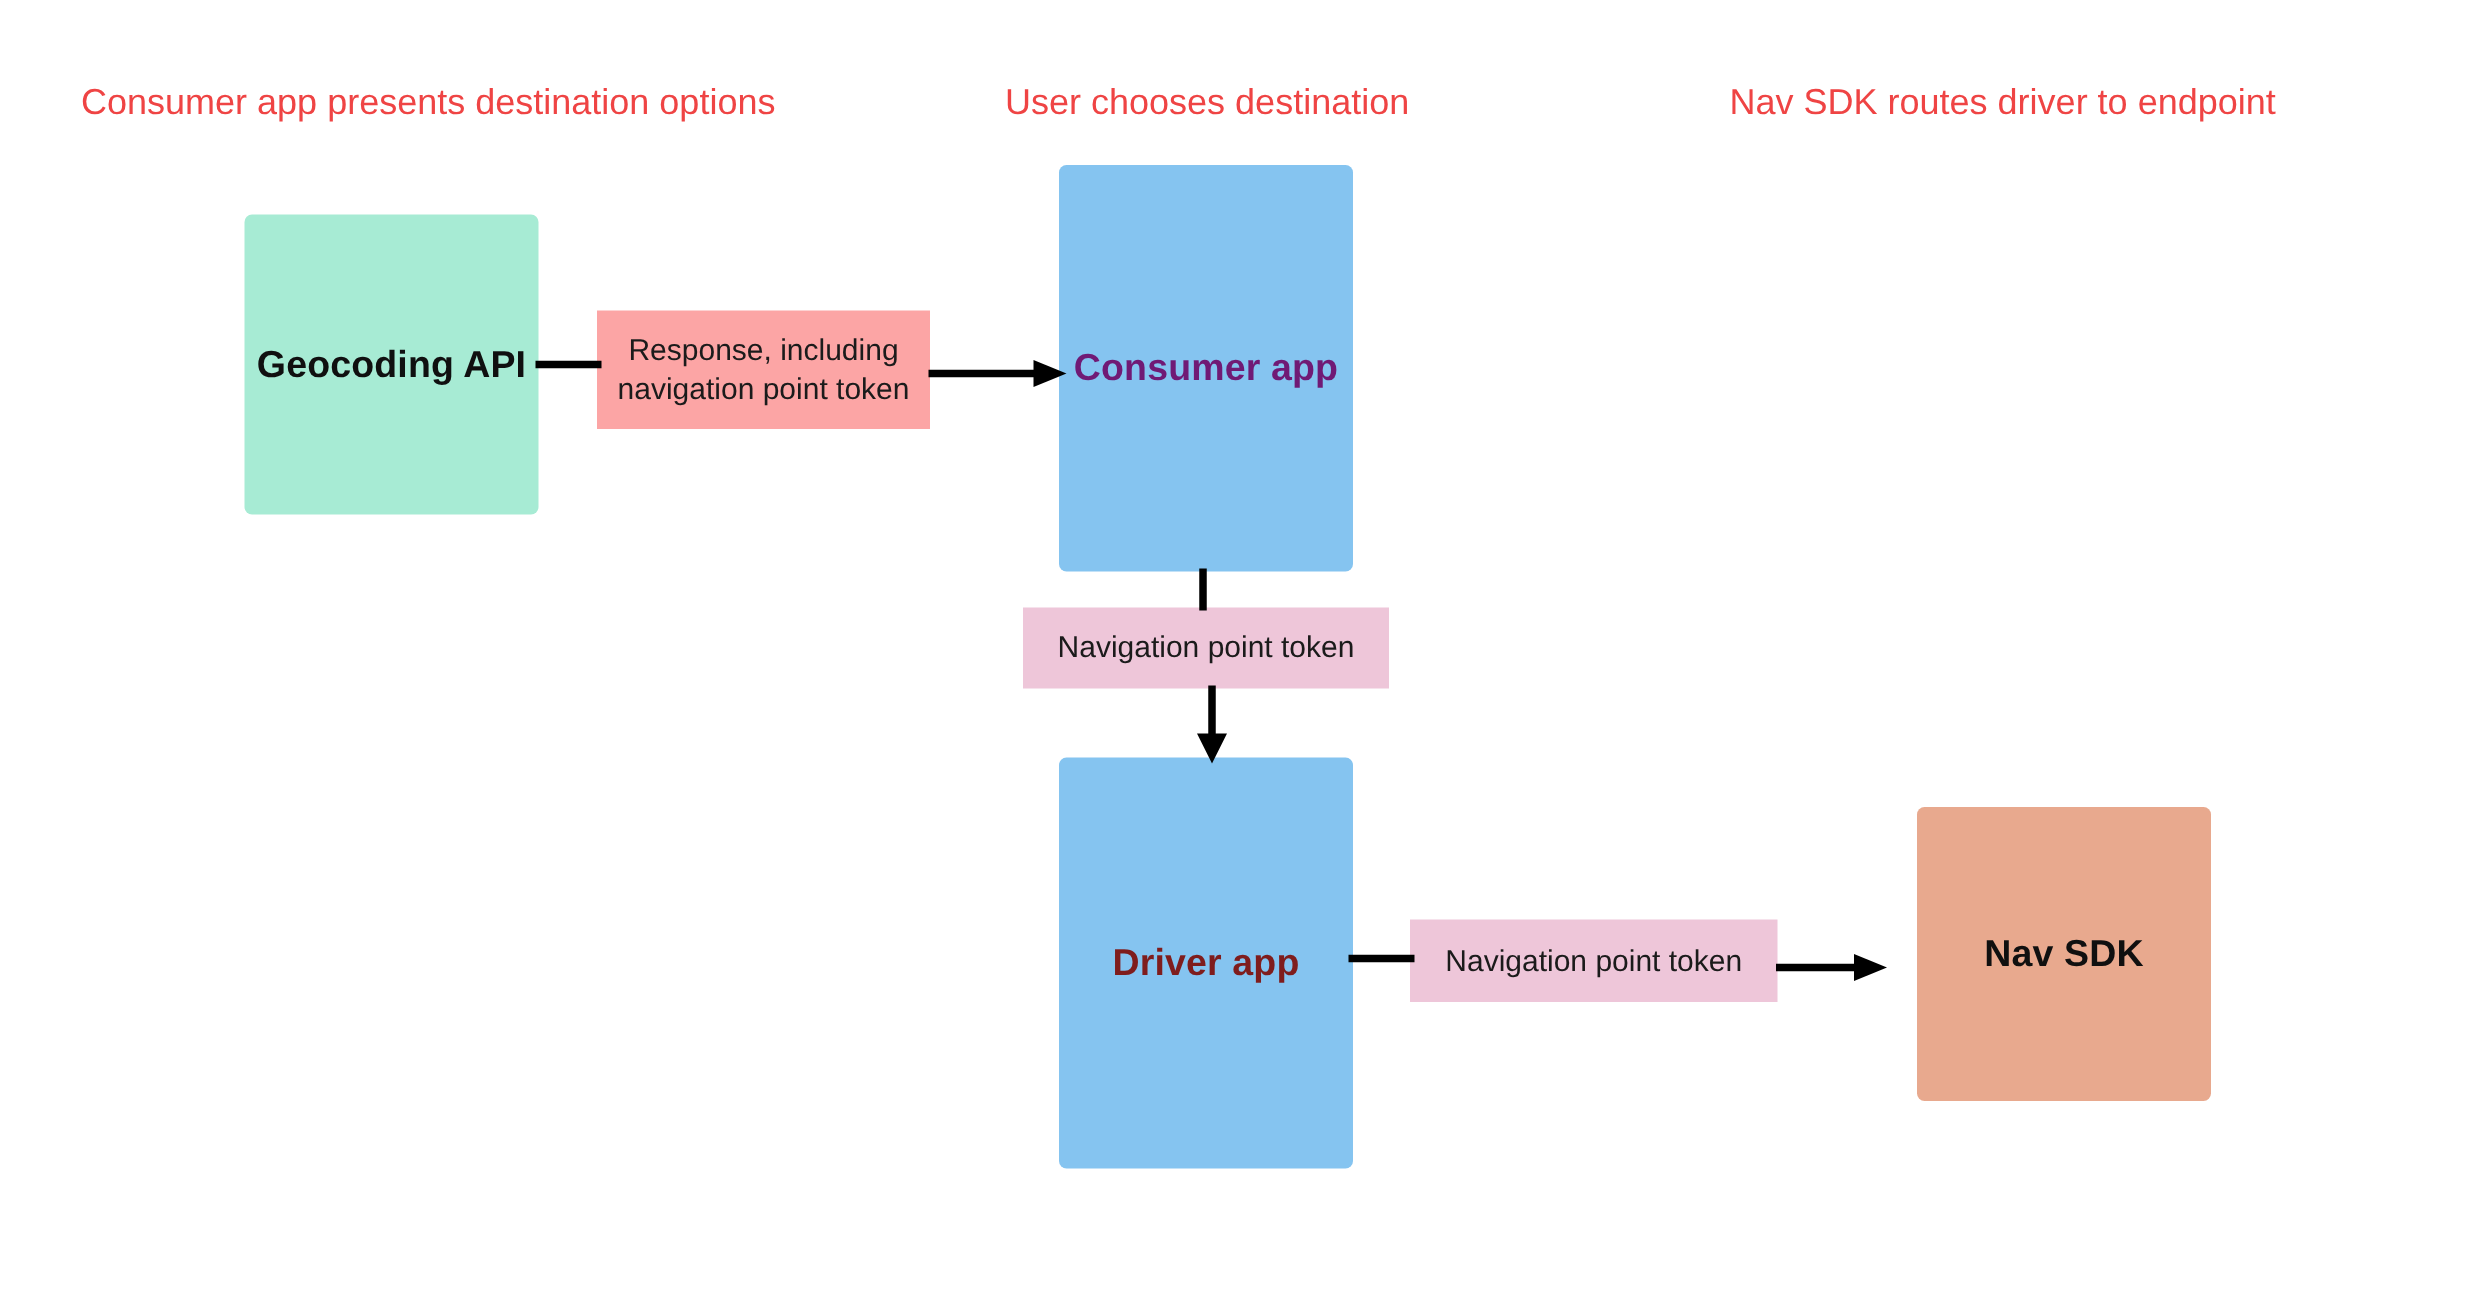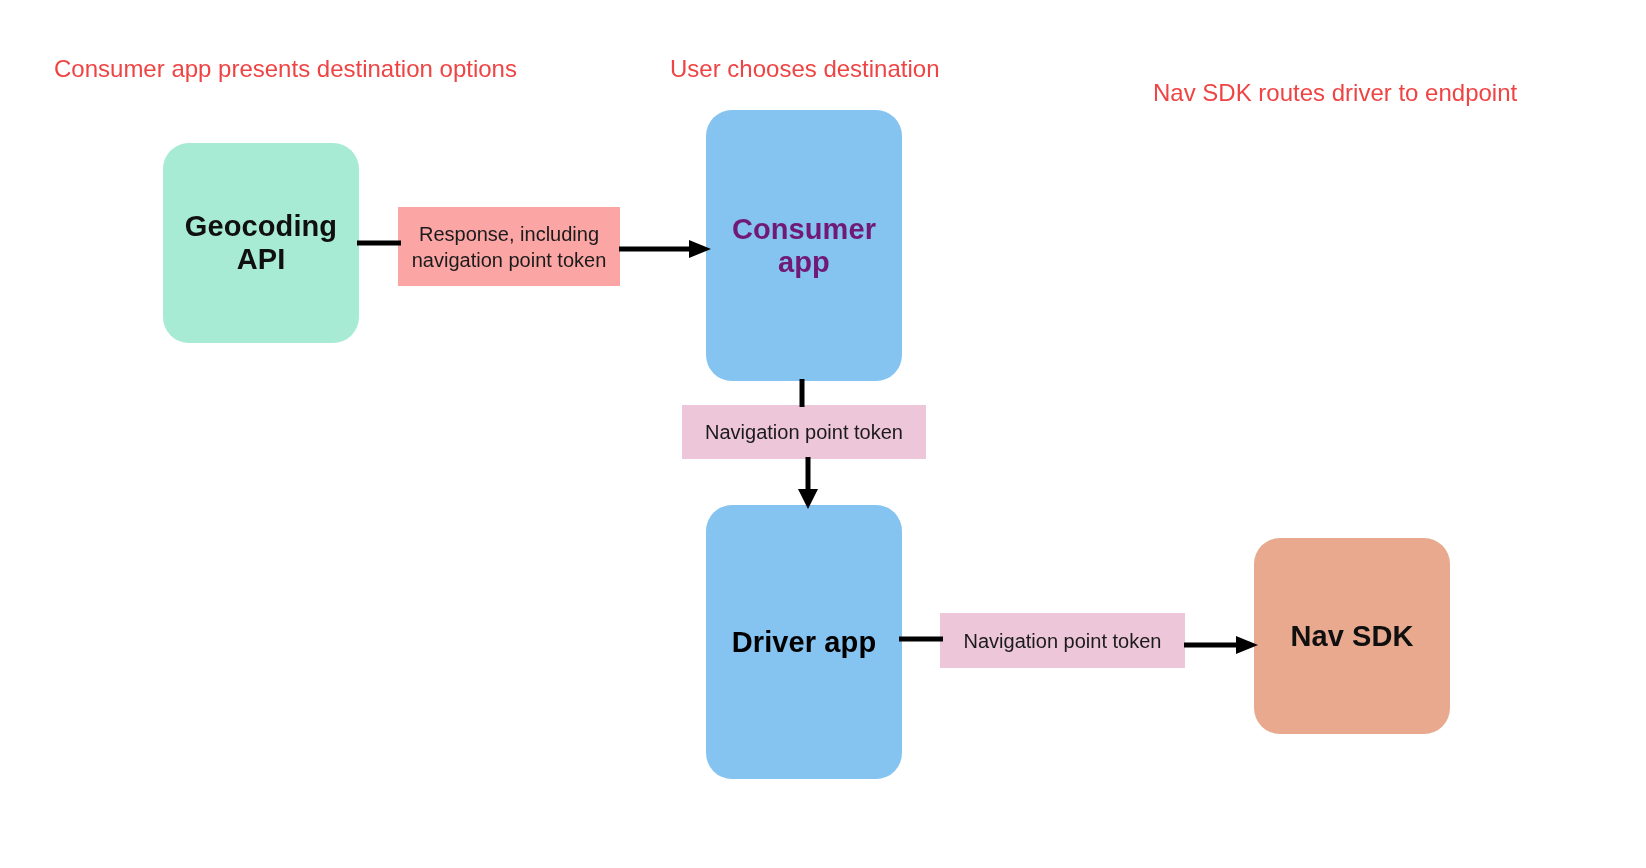--- a/index.html
+++ b/index.html
@@ -23,31 +23,31 @@
   .col-header {
     position: absolute;
     font-size: 24px;
     line-height: 28px;
     color: #ef4444;
     white-space: nowrap;
     font-weight: 400;
   }
   #hdr-left   { left: 54px;   top: 55px; }
   #hdr-mid    { left: 670px;  top: 55px; }
-  #hdr-right  { left: 1153px; top: 55px; margin-top: 24px; }
+  #hdr-right  { left: 1153px; top: 55px; }
 
   
   .node {
     position: absolute;
-    border-radius: 26px;
+    border-radius: 5px;
     display: flex;
     align-items: center;
     justify-content: center;
     box-sizing: border-box;
-    font-size: 29px;
+    font-size: 25px;
     font-weight: bold;
     color: #101010;
     text-align: center;
     letter-spacing: 0.1px;
   }
   #node-geocoding {
     left: 163px;  top: 143px;
     width: 196px; height: 200px;
   }
   #node-consumer {
@@ -121,25 +121,25 @@
   <div class="col-header" id="hdr-right">Nav SDK routes driver to endpoint</div>
 
   <div class="node" id="node-geocoding" style="background: rgb(167, 235, 212); color: rgb(16, 16, 16);">
     <span>Geocoding API</span>
   </div>
 
   <div class="node" id="node-consumer" style="background: rgb(133, 196, 240); color: #701a75;">
     <span>Consumer app</span>
   </div>
 
-  <div class="node" id="node-driver" style="background: rgb(133, 196, 240); color: #000000;">
+  <div class="node" id="node-driver" style="background: rgb(133, 196, 240); color: #7f1d1d;">
     <span>Driver app</span>
   </div>
 
-  <div class="node" id="node-navsdk" style="background: rgb(232, 169, 142); color: rgb(16, 16, 16);">
+  <div class="node" id="node-navsdk" style="background: rgb(232, 169, 142); color: rgb(16, 16, 16); margin-left: 24px;">
     <span>Nav SDK</span>
   </div>
 
   <div class="edge-label" id="label-response" style="background: #fca5a5; color: rgb(27, 27, 27);">
     <span>Response, including navigation point token</span>
   </div>
 
   <div class="edge-label" id="label-nav-token-vertical" style="background: rgb(238, 198, 217); color: rgb(27, 27, 27);">
     <span>Navigation point token</span>
   </div>

